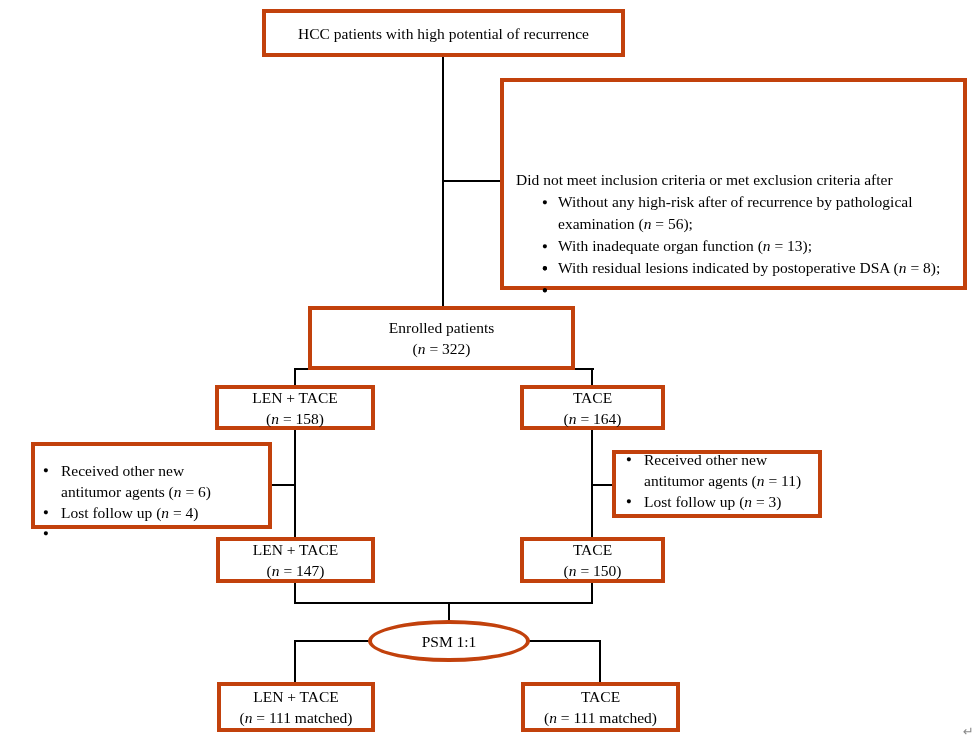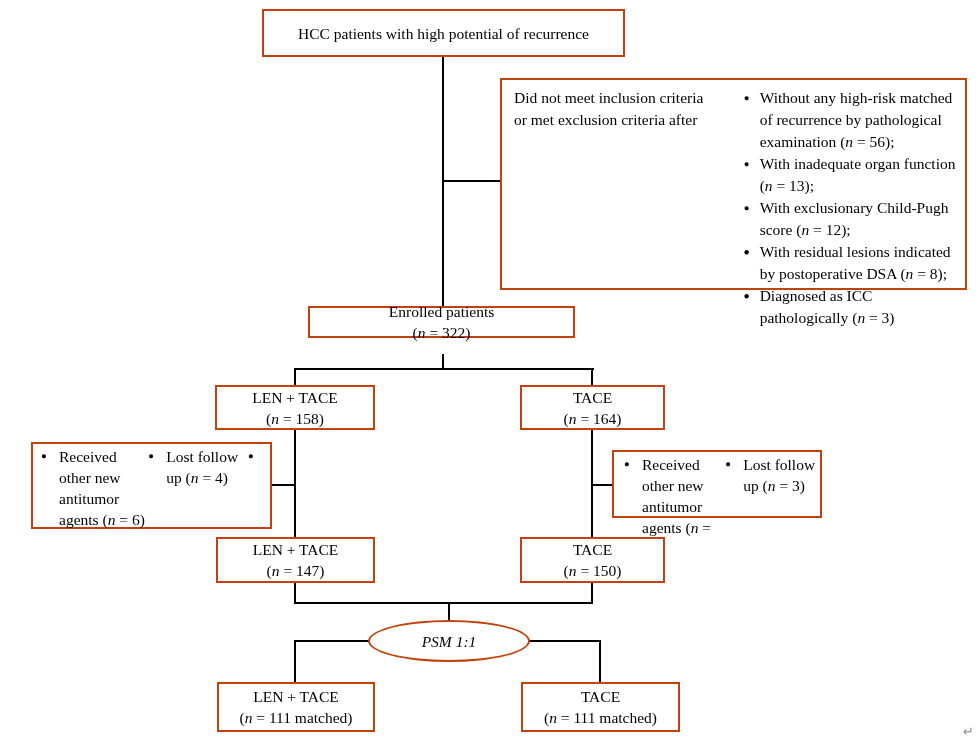--- a/index.html
+++ b/index.html
@@ -3,28 +3,28 @@
 <meta charset="utf-8">
 <style>
   html,body { margin:0; padding:0; background:#ffffff; }
   .stage {
     position:relative; width:980px; height:739px; background:#ffffff;
     font-family:"Liberation Serif","DejaVu Serif",serif;
     color:#000; overflow:hidden;
   }
   .box {
     position:absolute; box-sizing:border-box; background:#fff;
-    border:2px solid #c2410c; font-size:15.5px; line-height:21px;
+    border:4px solid #c2410c; font-size:15.5px; line-height:21px;
   }
   .center-box {
     display:flex; flex-direction:column; justify-content:center;
     align-items:center; text-align:center;
   }
-  .list-box { display:flex; flex-direction:row; justify-content:flex-end; }
-  .ellipse { border-radius:50%;font-style:italic; }
+  .list-box { display:flex; flex-direction:column; justify-content:flex-end; }
+  .ellipse { border-radius:50%; }
   .line { position:absolute; background:#000; }
   .x-header { margin:0; }
   .bullet-item { position:relative; }
   .bullet {
     position:absolute; left:0; top:0; font-size:9.5px; line-height:inherit;
   }
   .excl { padding:7px 6px 7px 12px; line-height:22px; font-size:15.5px; }
   .excl .x-items { padding-left:26px; }
   .excl .bullet-item { padding-left:16px; }
   .drop { line-height:21px; font-size:15.5px; }
@@ -63,49 +63,47 @@
 
   <div class="box center-box" style="left:262px; top:9px; width:363px; height:48px;">
     <div>HCC patients with high potential of recurrence</div>
   </div>
 
   <div class="box list-box excl" style="left:500px; top:78px; width:467px; height:212px;">
     <div class="x-header">Did not meet inclusion criteria or met exclusion criteria after</div>
     <div class="x-items">
       <div class="bullet-item">
         <span class="bullet">●</span>
-        <span>Without any high-risk matched of recurrence by pathological</span><br>
+        <span>Without any high-risk after of recurrence by pathological</span><br>
         <span>examination (<i>n</i> = 56);</span>
       </div>
       <div class="bullet-item">
         <span class="bullet">●</span>
         <span>With inadequate organ function (<i>n</i> = 13);</span>
       </div>
       <div class="bullet-item">
         <span class="bullet">●</span>
-        <span>With exclusionary Child-Pugh score (<i>n</i> = 12);</span>
       </div>
       <div class="bullet-item">
         <span class="bullet">●</span>
       </div>
       <div class="bullet-item">
         <span class="bullet">●</span>
         <span>With residual lesions indicated by postoperative DSA (<i>n</i> = 8);</span>
       </div>
       <div class="bullet-item">
         <span class="bullet">●</span>
       </div>
       <div class="bullet-item">
         <span class="bullet">●</span>
-        <span>Diagnosed as ICC pathologically (<i>n</i> = 3)</span>
       </div>
     </div>
   </div>
 
-  <div class="box center-box" style="left:308px; top:306px; width:267px; height:32px;">
+  <div class="box center-box" style="left:308px; top:306px; width:267px; height:64px;">
     <div>Enrolled patients</div>
     <div>(<i>n</i> = 322)</div>
   </div>
 
   <div class="box center-box" style="left:215px; top:385px; width:160px; height:45px;">
     <div>LEN + TACE</div>
     <div>(<i>n</i> = 158)</div>
   </div>
   <div class="box center-box" style="left:520px; top:385px; width:145px; height:45px;">
     <div>TACE</div>

